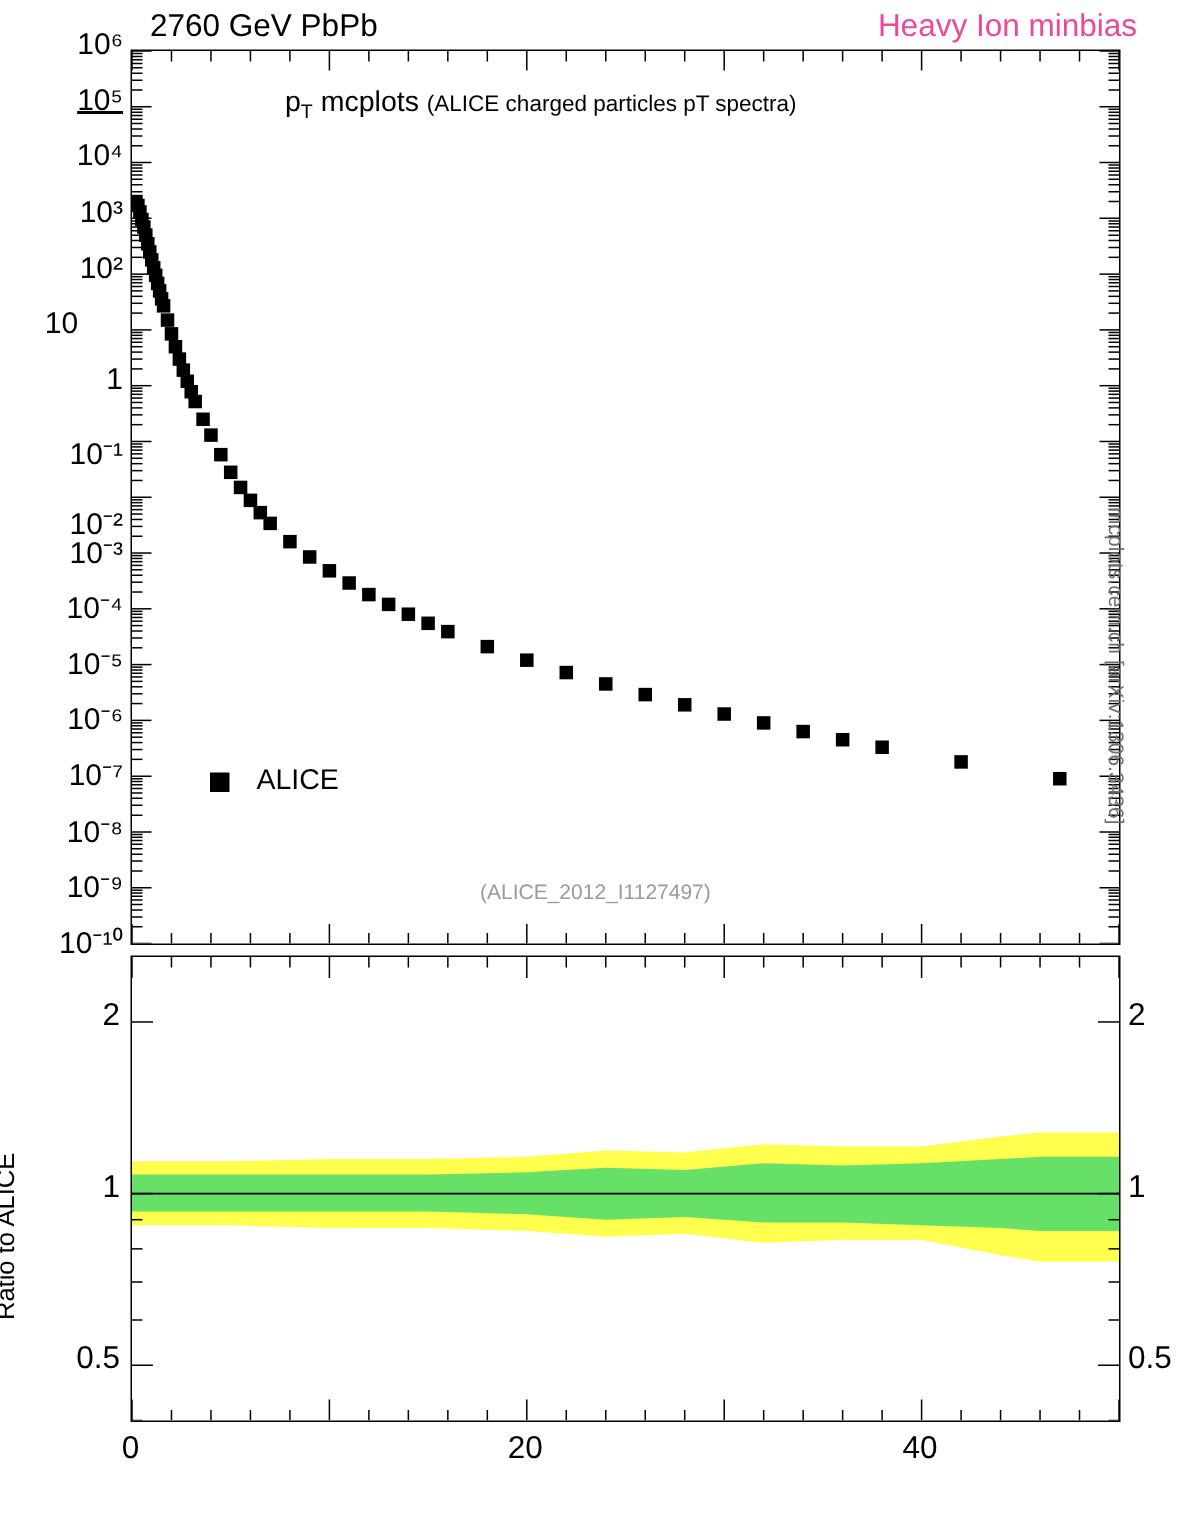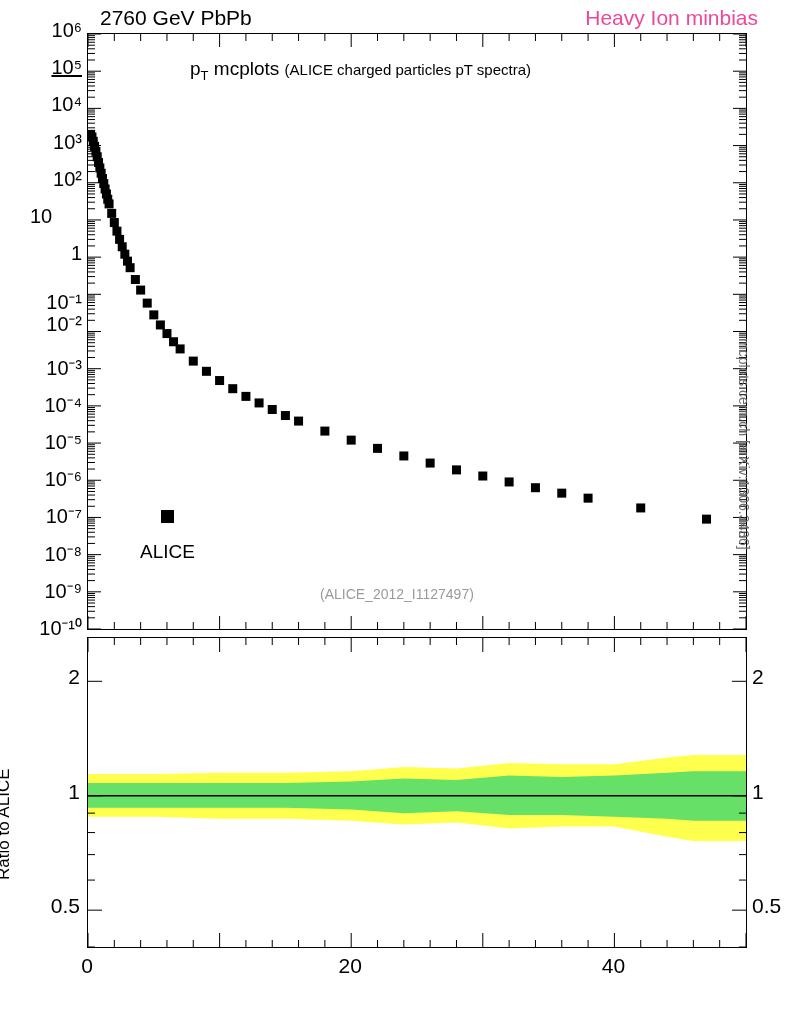--- a/index.html
+++ b/index.html
@@ -127,21 +127,20 @@
     font-size: 17px;
     white-space: nowrap;
   }
 
   
   #legend {
     left: 140px; top: 510px;
     display: flex;
     align-items: center;
     gap: 18px;
-    flex-direction: column;
   }
   #legend .marker {
     width: 13px; height: 13px;
     background: #000;
     display: inline-block;
   }
   #legend .label {
     font-size: 19px;
   }
 
@@ -571,21 +570,21 @@
 
   <div id="main-yticks">
       <div class="abs ytick-wrap ylab" style="top: 19px; padding-right: 8px;">10⁶</div>
       <div class="abs ytick-wrap ylab" style="top: 56.1875px; padding-right: 8px; text-decoration: underline;">10⁵</div>
       <div class="abs ytick-wrap ylab" style="top: 93.375px; padding-right: 8px;">10⁴</div>
       <div class="abs ytick-wrap ylab" style="top: 130.562px; padding-right: 8px;">10³</div>
       <div class="abs ytick-wrap ylab" style="top: 167.75px; padding-right: 8px;">10²</div>
       <div class="abs ytick-wrap ylab" style="top: 204.938px; padding-right: 8px; text-align: center;">10</div>
       <div class="abs ytick-wrap ylab" style="top: 242.125px; padding-right: 8px;">1</div>
       <div class="abs ytick-wrap ylab" style="top: 288px; padding-right: 8px;">10⁻¹</div>
-      <div class="abs ytick-wrap ylab" style="top: 310px; padding-right: 8px;">10⁻²</div>
+      <div class="abs ytick-wrap ylab" style="top: 335px; padding-right: 8px;">10⁻²</div>
       <div class="abs ytick-wrap ylab" style="top: 353.688px; padding-right: 8px;">10⁻³</div>
       <div class="abs ytick-wrap ylab" style="top: 390.875px; padding-right: 8px;">10⁻⁴</div>
       <div class="abs ytick-wrap ylab" style="top: 428.062px; padding-right: 8px;">10⁻⁵</div>
       <div class="abs ytick-wrap ylab" style="top: 465.25px; padding-right: 8px;">10⁻⁶</div>
       <div class="abs ytick-wrap ylab" style="top: 502.438px; padding-right: 8px;">10⁻⁷</div>
       <div class="abs ytick-wrap ylab" style="top: 539.625px; padding-right: 8px;">10⁻⁸</div>
       <div class="abs ytick-wrap ylab" style="top: 576.812px; padding-right: 8px;">10⁻⁹</div>
       <div class="abs ytick-wrap ylab" style="top: 614px; padding-right: 8px;">10⁻¹⁰</div>
     </div>
 

